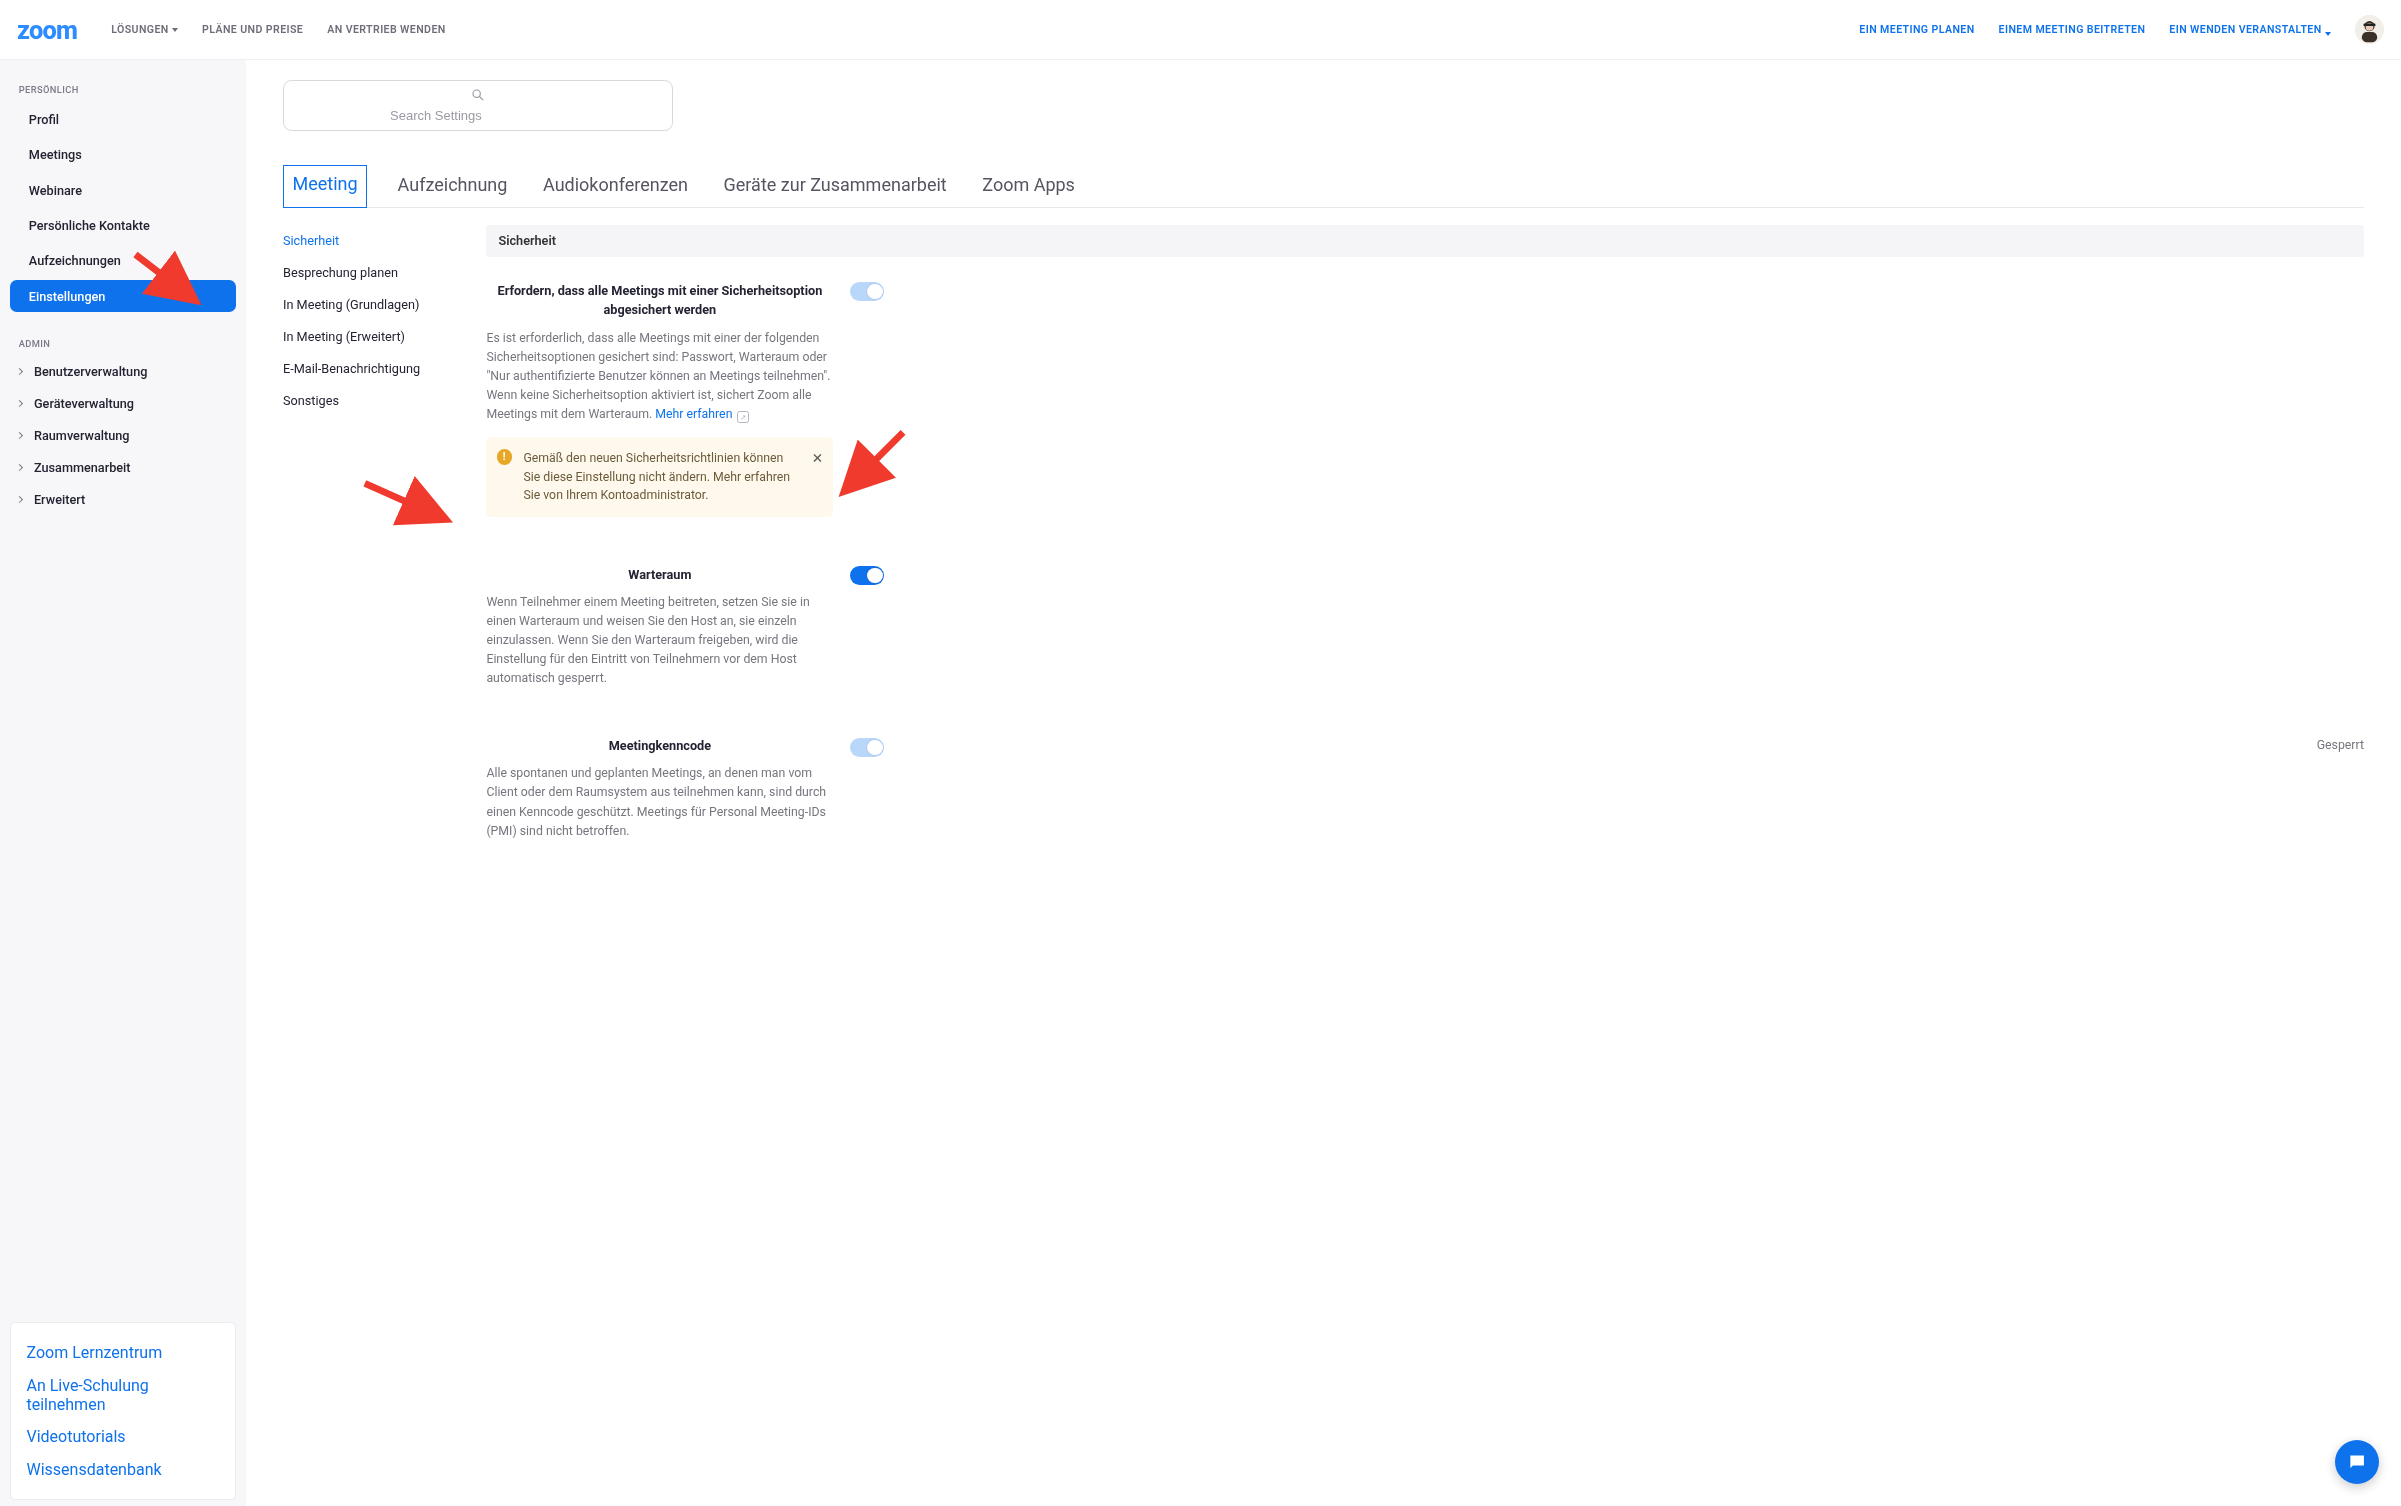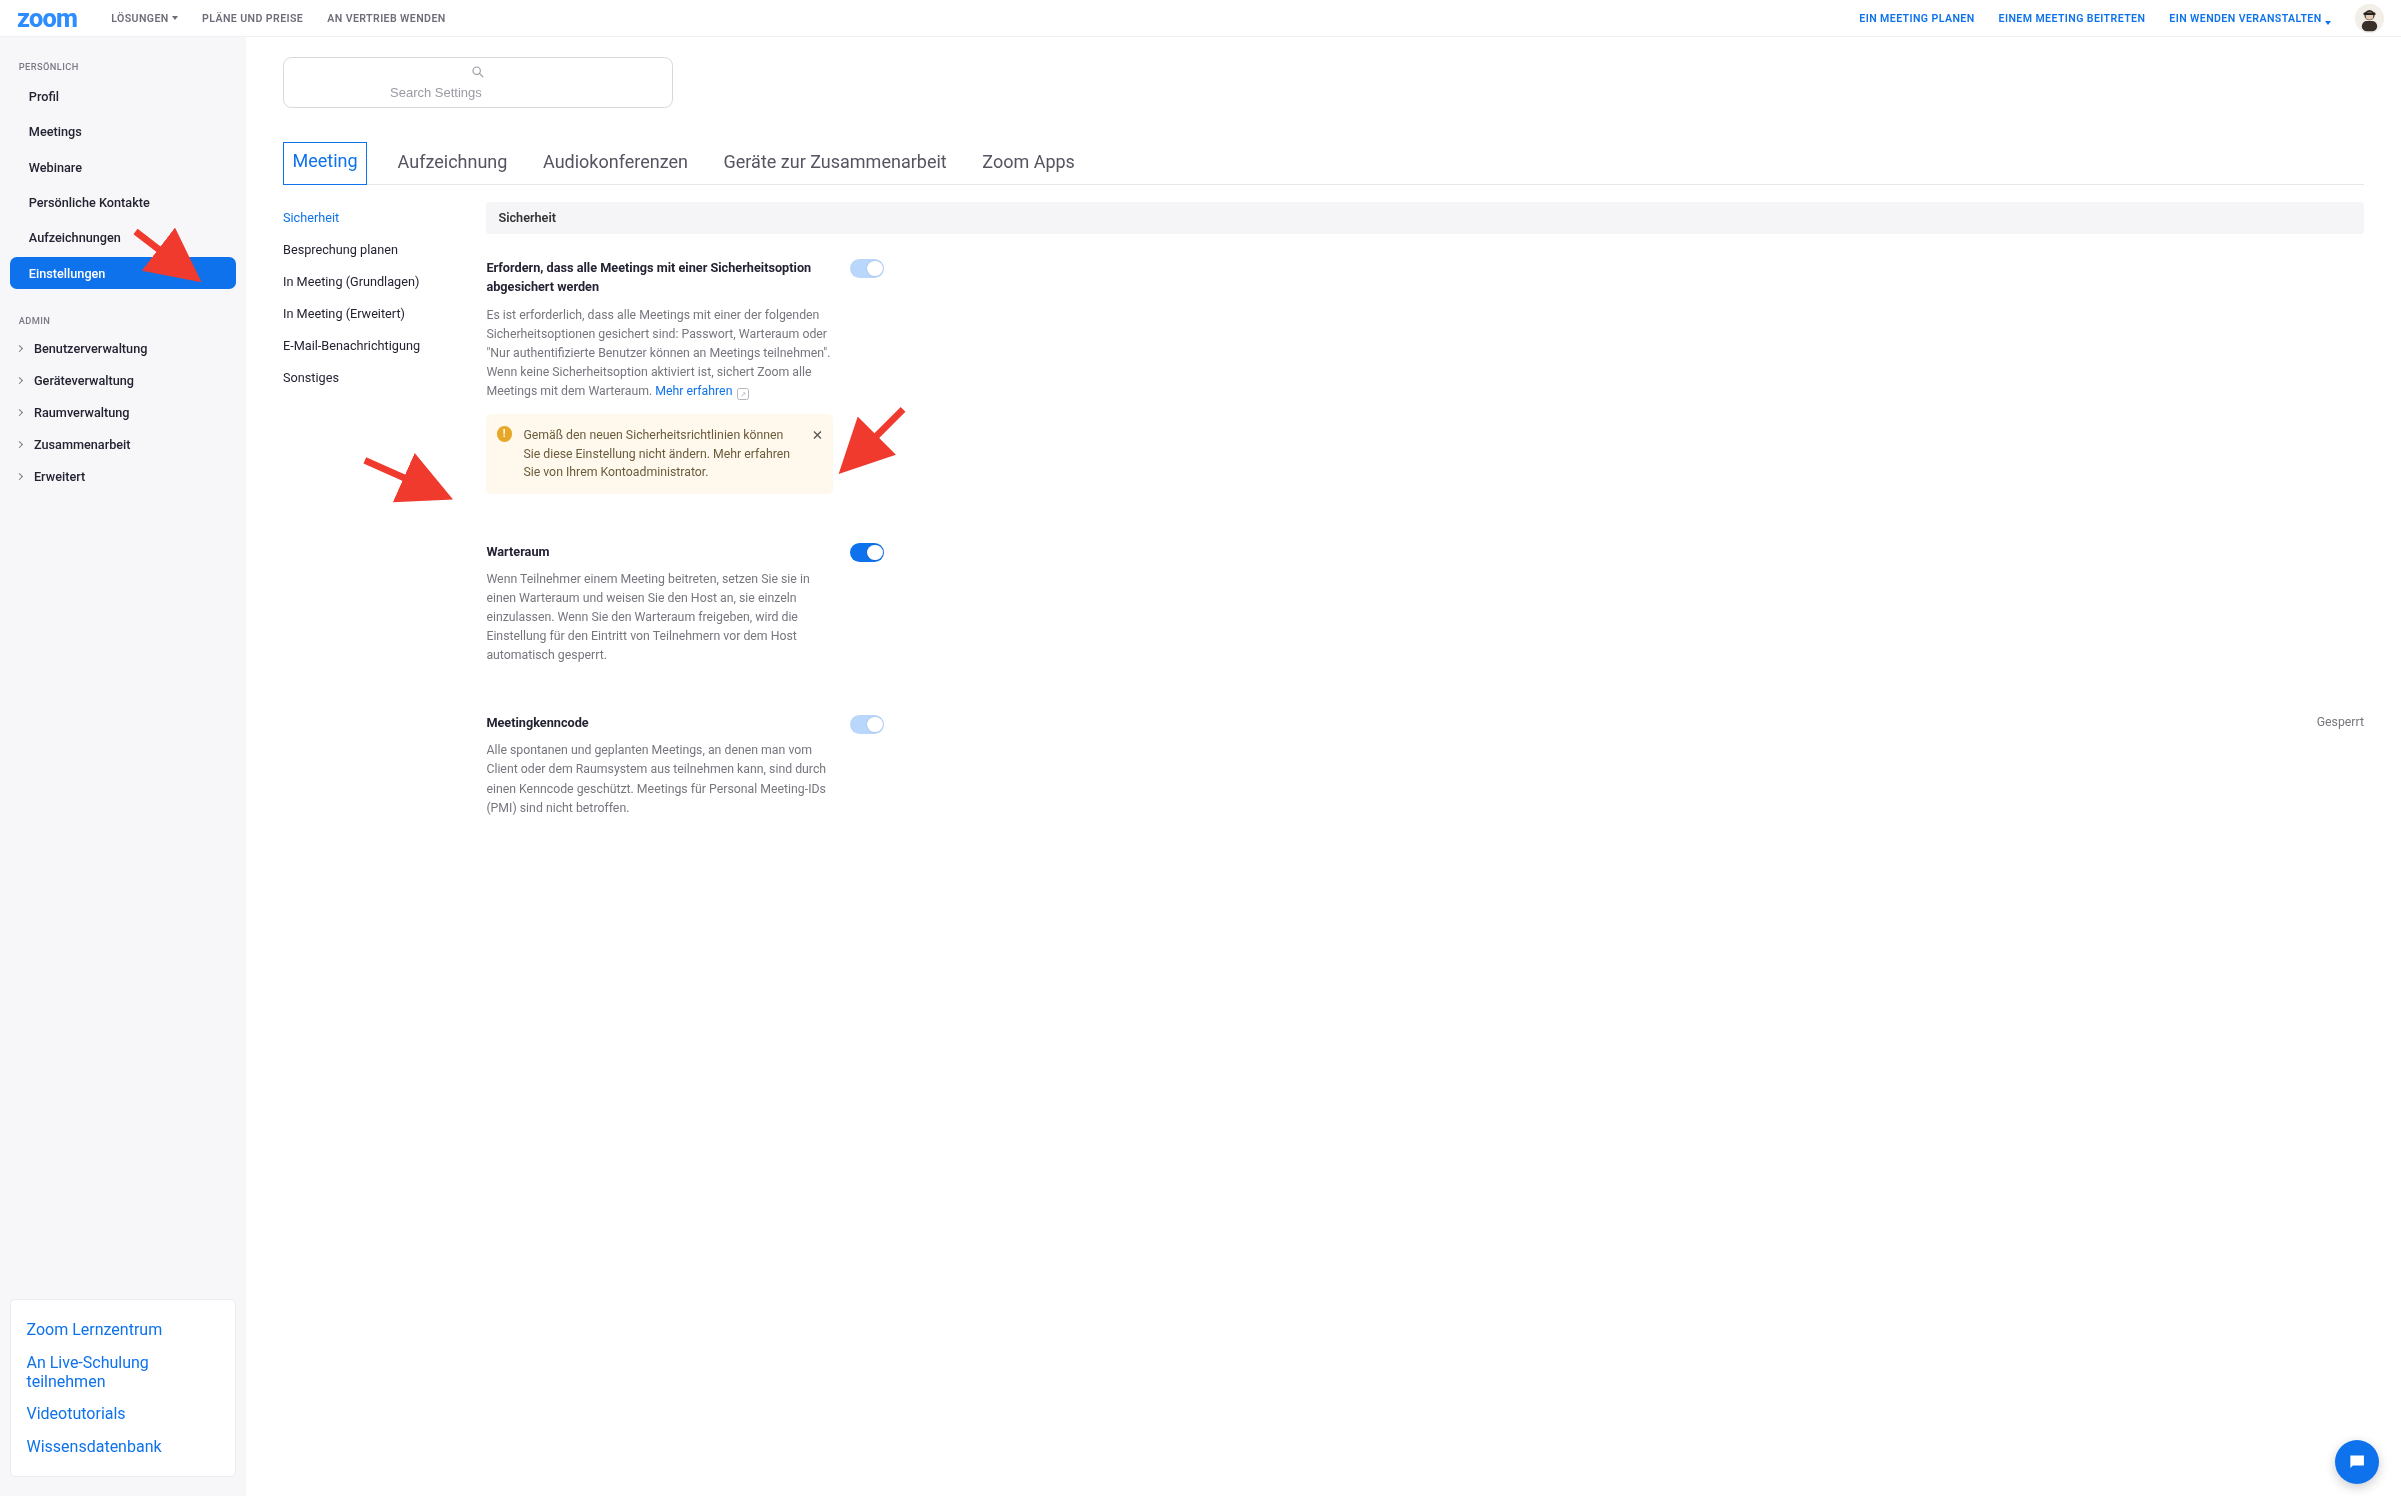--- a/index.html
+++ b/index.html
@@ -4,21 +4,21 @@
   <style>
     * { margin: 0; padding: 0; box-sizing: border-box; }
     body {
       font-family: -apple-system, BlinkMacSystemFont, "Segoe UI", Roboto, Helvetica, Arial, sans-serif;
       background: #ffffff;
       color: #232333;
       font-size: 12px;
     }
     
     .topnav {
-      height: 37px;
+      height: 60px;
       display: flex;
       align-items: center;
       padding: 0 17px;
       border-bottom: 0.8px solid #f0f0f2;
     }
     .logo {
       font-weight: 800;
       font-size: 25.4px;
       color: #2d8cff;
       letter-spacing: -0.8px;
@@ -185,21 +185,21 @@
       border-radius: 3.4px;
       color: #333;
     }
     .setting-row {
       display: flex;
       padding: 24px 0;
       gap: 17px;
       align-items: flex-start;
     }
     .setting-info { width: 347px; }
-    .setting-title { font-size: 12.7px; font-weight: 700; color: #232333; line-height: 1.55; }
+    .setting-title { font-size: 12.7px; font-weight: 700; color: #232333; line-height: 1.55; text-align: center; }
     .setting-desc { color: #76767f; font-size: 12.3px; margin-top: 8.5px; line-height: 1.55; }
     .setting-desc a { color: #0e72ed; text-decoration: none; }
     .toggle-col { width: 51px; display: flex; justify-content: flex-start; padding-top: 1.7px;}
     .status-col { flex: 1; display: flex; gap: 12px; align-items: flex-start; padding-top: 1.7px; justify-content: flex-end; color: #76767f; font-size: 12.3px; }
     .status-col a { color: #0e72ed; text-decoration: none; font-weight: 500; }
     .toggle {
       width: 34px; height: 18.6px; border-radius: 18.6px; position: relative; cursor: pointer;
       flex-shrink: 0;
     }
     .toggle .knob {

